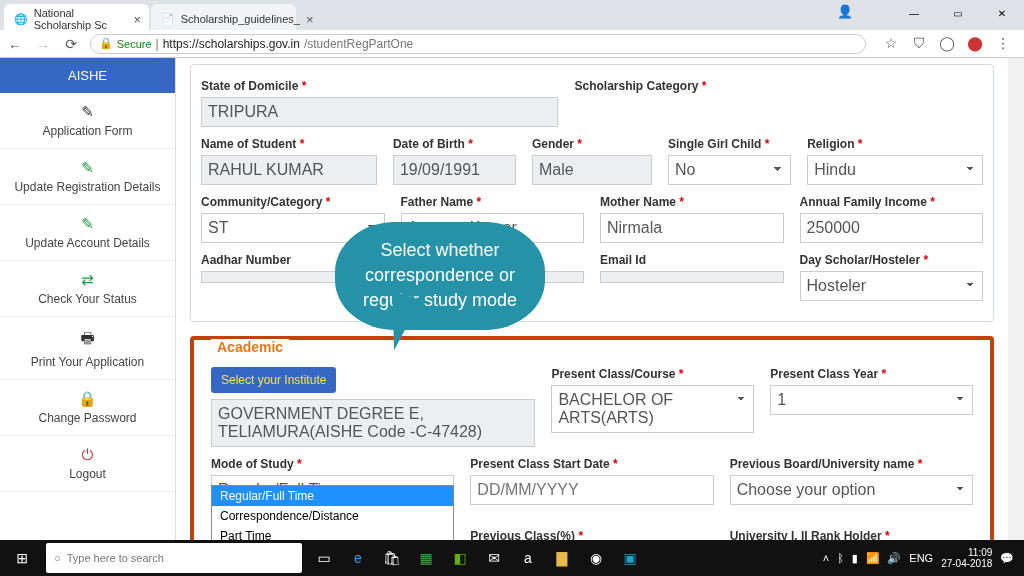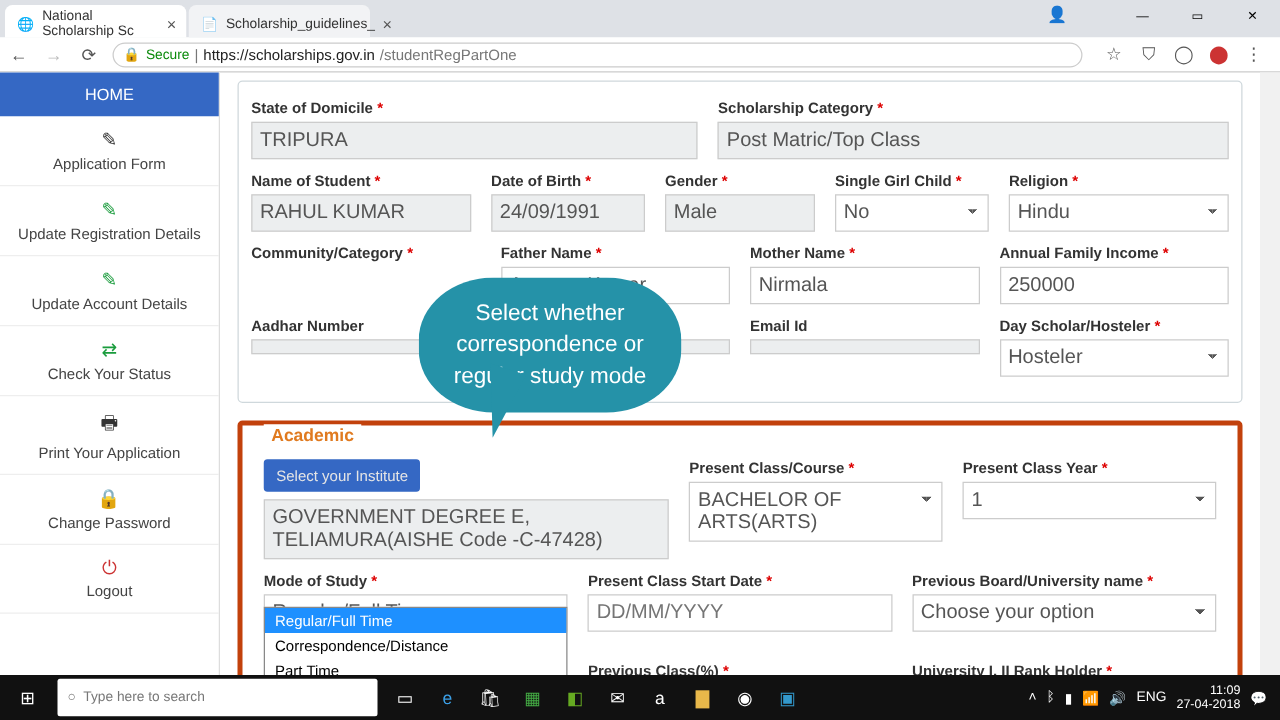--- a/index.html
+++ b/index.html
@@ -31,21 +31,21 @@
     .form-card { border: 1px solid #cfd8dc; border-radius: 4px; padding: 10px; margin: 6px 0; }
     .row { display: flex; gap: 16px; margin: 4px 0 10px 0; flex-wrap: wrap; }
     .col { flex: 1; min-width: 120px; }
     .label { font-weight: bold; color: #333; font-size: 12px; margin-bottom: 4px; }
     .req { color: #d00; }
     .input, .select { width: 100%; padding: 5px 6px; border: 1px solid #ccc; background: #fff; font-size: 16px; color: #555; }
     .input.grey, .select.grey { background: #eceeef; }
     .select { appearance: none; background-image: linear-gradient(45deg, transparent 50%, #555 50%), linear-gradient(135deg, #555 50%, transparent 50%); background-position: calc(100% - 12px) 11px, calc(100% - 8px) 11px; background-size: 4px 4px; background-repeat: no-repeat; }
     .section-title { color: #e07a1f; font-weight: bold; font-size: 14px; display: inline-block; background: #fff; position: relative; top: -18px; padding: 0 6px; }
     fieldset.section { border: 4px solid #c2410c; border-radius: 4px; padding: 17px; margin-top: 14px; }
-    .btn-blue { background: #3568c4; color: #e5e5e5; padding: 6px 10px; border: none; border-radius: 3px; font-size: 12px; }
+    .btn-blue { background: #3568c4; color: #fde047; padding: 6px 10px; border: none; border-radius: 3px; font-size: 12px; }
 
     
     .dd-wrap { position: relative; }
     .dd-list { position: absolute; left: 0; right: 0; top: 28px; background: #fff; border: 1px solid #888; z-index: 5; }
     .dd-item { padding: 3px 8px; font-size: 12px; }
     .dd-item.sel { background: #1e90ff; color: #fff; }
 
     
     .callout { position: absolute; left: 335px; top: 222px; z-index: 10; }
     .callout-body { background: #2592a8; color: #fff; padding: 16px 20px; border-radius: 60px/50px; width: 210px; text-align: center; font-size: 18px; line-height: 1.4; position: relative; }
@@ -101,67 +101,67 @@
     <span class="nav-icon">☆</span>
     <span class="nav-icon">⛉</span>
     <span class="nav-icon">◯</span>
     <span class="nav-icon" style="color:#c33">⬤</span>
     <span class="nav-icon">⋮</span>
   </div>
 </div>
 
 <div class="page">
   <div class="sidebar">
-    <div class="home-btn">HOME</div>
+    <div class="home-btn">AISHE</div>
     <div class="side-item"><span class="ic">✎</span><span>Application Form</span></div>
     <div class="side-item green"><span class="ic">✎</span><span>Update Registration Details</span></div>
     <div class="side-item green"><span class="ic">✎</span><span>Update Account Details</span></div>
     <div class="side-item green"><span class="ic">⇄</span><span>Check Your Status</span></div>
     <div class="side-item"><span class="ic">🖶</span><span>Print Your Application</span></div>
     <div class="side-item"><span class="ic">🔒</span><span>Change Password</span></div>
     <div class="side-item red"><span class="ic">⏻</span><span>Logout</span></div>
   </div>
 
   <div class="content">
     <div class="form-card">
       <div class="row">
         <div class="col" style="flex:1.4">
           <div class="label"><span>State of Domicile</span> <span class="req">*</span></div>
           <div class="select grey">TRIPURA</div>
         </div>
         <div class="col" style="flex:1.6">
           <div class="label"><span>Scholarship Category</span> <span class="req">*</span></div>
-          <div class="select grey">Post Matric/Top Class</div>
         </div>
       </div>
       <div class="row">
         <div class="col">
             <div class="label"><span>Name of Student</span> <span class="req">*</span></div>
             <div class="input grey">RAHUL KUMAR</div>
           </div>
         <div class="col" style="flex:.7">
             <div class="label"><span>Date of Birth</span> <span class="req">*</span></div>
-            <div class="input grey">24/09/1991</div>
+            <div class="input grey">19/09/1991</div>
           </div>
         <div class="col" style="flex:.6">
             <div class="label"><span>Gender</span> <span class="req">*</span></div>
             <div class="select grey">Male</div>
           </div>
         <div class="col" style="flex:.7">
             <div class="label"><span>Single Girl Child</span> <span class="req">*</span></div>
             <div class="select">No</div>
           </div>
         <div class="col">
             <div class="label"><span>Religion</span> <span class="req">*</span></div>
             <div class="select">Hindu</div>
           </div>
       </div>
       <div class="row">
         <div class="col">
             <div class="label"><span>Community/Category</span> <span class="req">*</span></div>
+            <div class="select">ST</div>
           </div>
         <div class="col">
             <div class="label"><span>Father Name</span> <span class="req">*</span></div>
             <div class="input">Account Kumar</div>
           </div>
         <div class="col">
             <div class="label"><span>Mother Name</span> <span class="req">*</span></div>
             <div class="input">Nirmala</div>
           </div>
         <div class="col">

